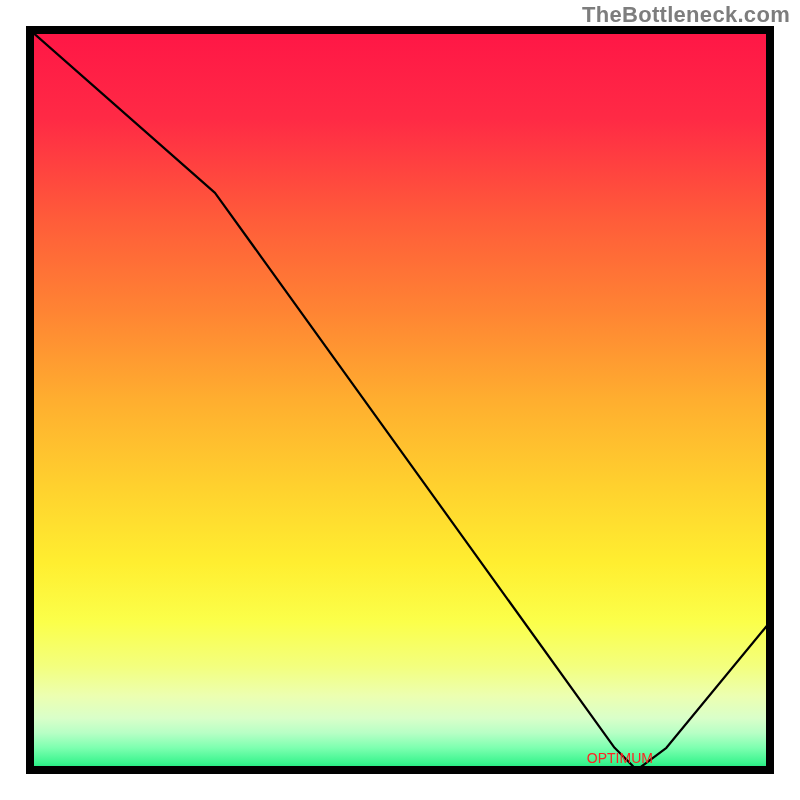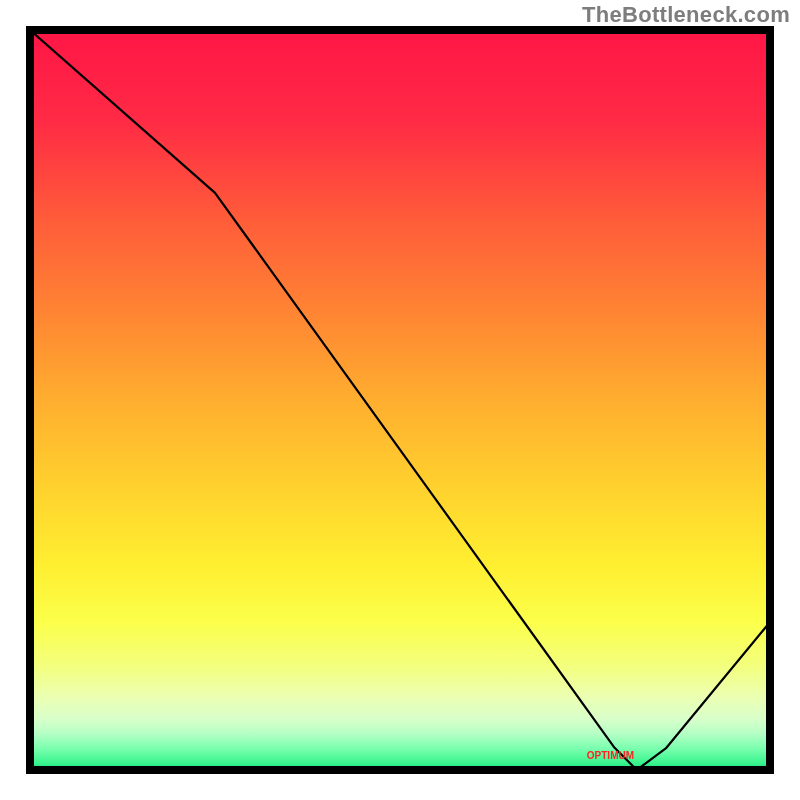--- a/index.html
+++ b/index.html
@@ -25,22 +25,22 @@
     color: #7d7d7d;
     letter-spacing: 0.3px;
   }
   svg {
     position: absolute;
     left: 0;
     top: 0;
   }
   .optimum-label {
     position: absolute;
-    font-size: 10px;
-    font-weight: 700;
+    font-size: 14px;
+    font-weight: 400;
     color: #ff2222;
     letter-spacing: 0px;
   }
 </style>
 </head>
 <body>
 <div class="wrap">
 
   <div class="watermark">TheBottleneck.com</div>
 

